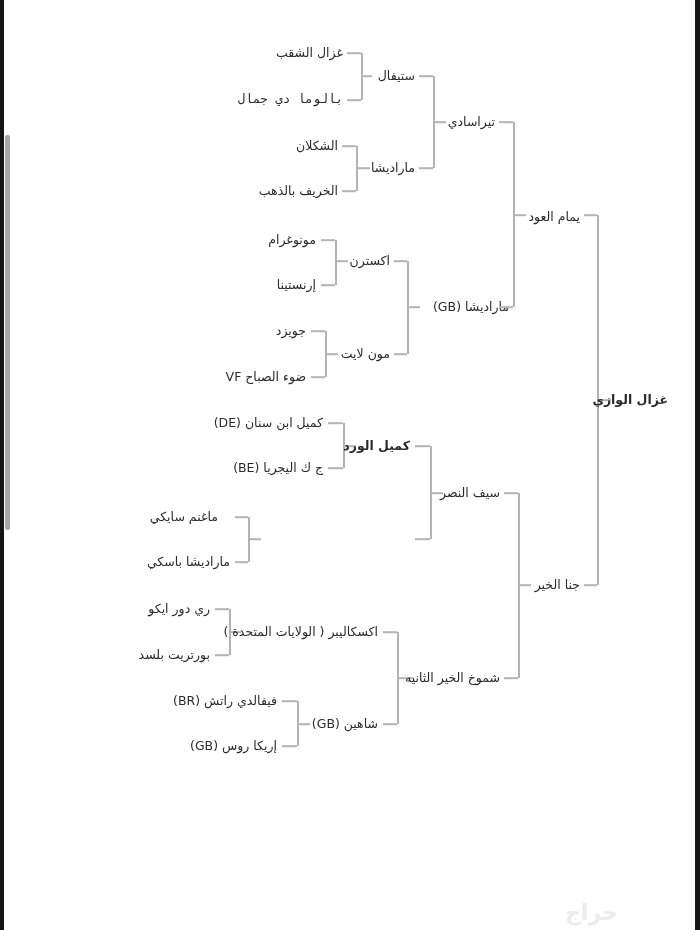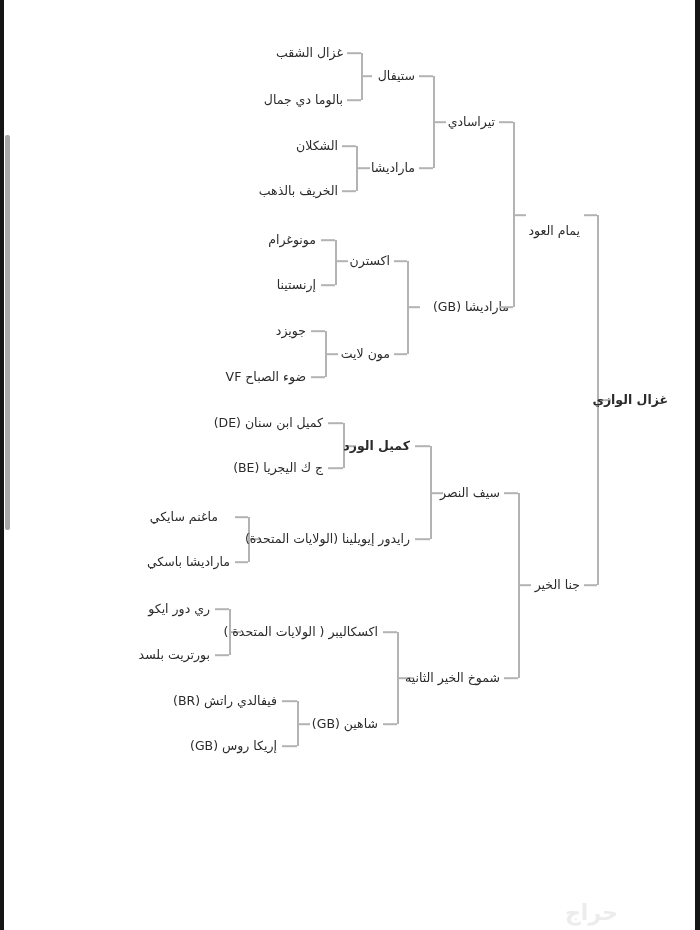--- a/index.html
+++ b/index.html
@@ -27,21 +27,21 @@
 </head>
 <body>
 
 <div class="edge-left"></div>
 <div class="edge-right"></div>
 <div class="scroll-thumb"></div>
 
 <div class="canvas">
 
   <div class="node" style="right:357px; top:53px;">غزال الشقب</div>
-  <div class="node" style="right:357px; top:100px;">بالوما دي جمال</div>
+  <div class="node" style="right:357px; top:100px;font-family:Liberation Mono, monospace;">بالوما دي جمال</div>
   <div class="node" style="right:362px; top:146px;">الشكلان</div>
   <div class="node" style="right:362px; top:191px;">الخريف بالذهب</div>
   <div class="node" style="right:384px; top:240px;">مونوغرام</div>
   <div class="node" style="right:384px; top:285px;">إرنستينا</div>
   <div class="node" style="right:394px; top:331px;">جويزد</div>
   <div class="node" style="right:394px; top:377px;">ضوء الصباح VF</div>
   <div class="node" style="right:377px; top:423px;">كميل ابن سنان (DE)</div>
   <div class="node" style="right:377px; top:468px;text-align:center;">ج ك اليجريا (BE)</div>
   <div class="node" style="right:482px; top:517px;">ماغنم سايكي</div>
   <div class="node" style="right:470px; top:562px;">مارادیشا باسكي</div>
@@ -88,21 +88,20 @@
   <div class="hline" style="left:282px; width:15px; top:701px;"></div>
   <div class="hline" style="left:282px; width:15px; top:746px;"></div>
   <div class="vline" style="left:297px; top:701px; height:45px;"></div>
   <div class="hline" style="left:297px; width:13px; top:724px;"></div>
 
   <div class="node" style="right:285px; top:76px;">ستيفال</div>
   <div class="node" style="right:285px; top:168px;">مارادیشا</div>
   <div class="node" style="right:310px; top:261px;">اكسترن</div>
   <div class="node" style="right:310px; top:354px;">مون لايت</div>
   <div class="node" style="right:290px; top:446px;font-weight:bold;">كميل الورد</div>
-  <div class="node" style="right:290px; top:539px;">رايدور إيويلينا (الولايات المتحدة)</div>
   <div class="node" style="right:322px; top:632px;">اكسكاليبر ( الولايات المتحدة )</div>
   <div class="node" style="right:322px; top:724px;">شاهين (GB)</div>
 
   <div class="hline" style="left:419px; width:14px; top:76px;"></div>
   <div class="hline" style="left:419px; width:14px; top:168px;"></div>
   <div class="vline" style="left:433px; top:76px; height:92px;"></div>
   <div class="hline" style="left:433px; width:13px; top:122px;"></div>
 
   <div class="hline" style="left:394px; width:13px; top:261px;"></div>
   <div class="hline" style="left:394px; width:13px; top:354px;"></div>
@@ -127,21 +126,21 @@
   <div class="hline" style="left:499px; width:14px; top:122px;"></div>
   <div class="hline" style="left:499px; width:14px; top:307px;"></div>
   <div class="vline" style="left:513px; top:122px; height:185px;"></div>
   <div class="hline" style="left:513px; width:13px; top:215px;"></div>
 
   <div class="hline" style="left:504px; width:14px; top:493px;"></div>
   <div class="hline" style="left:504px; width:14px; top:678px;"></div>
   <div class="vline" style="left:518px; top:493px; height:185px;"></div>
   <div class="hline" style="left:518px; width:13px; top:585px;"></div>
 
-  <div class="node" style="right:120px; top:231px;">يمام العود</div>
+  <div class="node" style="right:120px; top:217px;">يمام العود</div>
   <div class="node" style="right:120px; top:585px;margin-left:18px;">جنا الخير</div>
 
   <div class="hline" style="left:584px; width:13px; top:215px;"></div>
   <div class="hline" style="left:584px; width:13px; top:585px;"></div>
   <div class="vline" style="left:597px; top:215px; height:370px;"></div>
   <div class="hline" style="left:597px; width:14px; top:400px;"></div>
 
   <div class="node" style="right:32px; top:400px;font-weight:bold;">غزال الوازي</div>
 </div>
 

